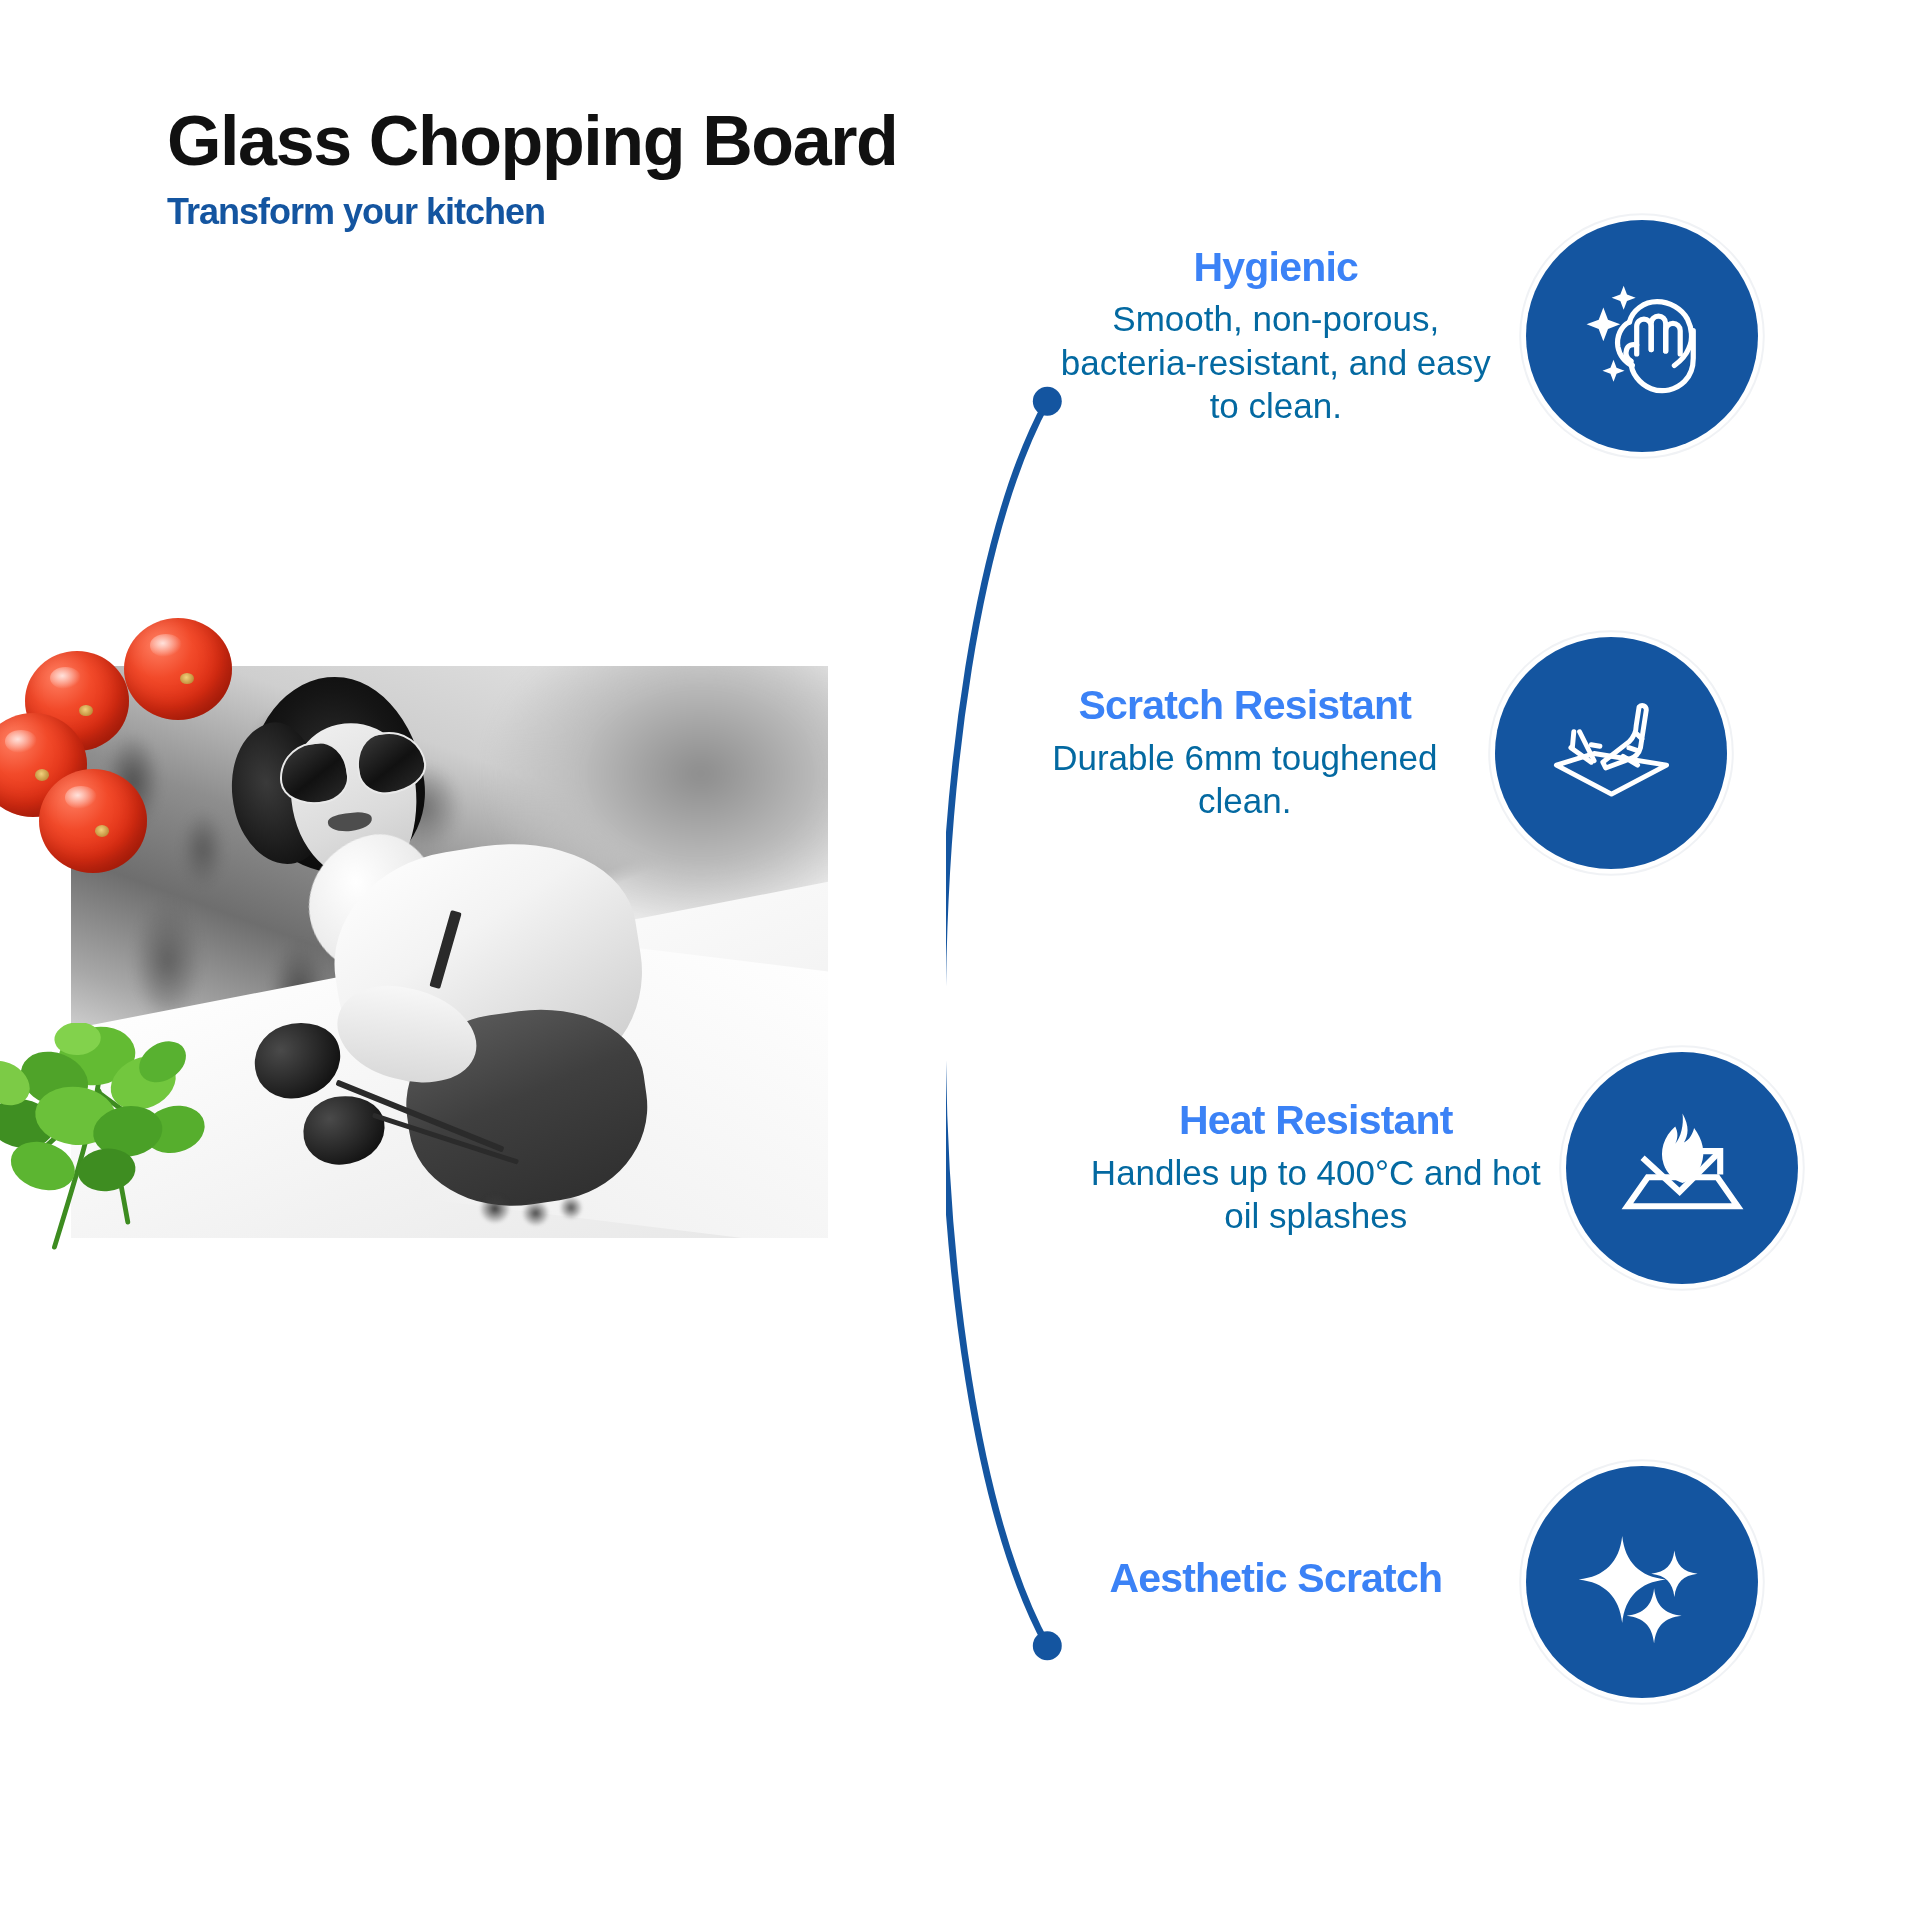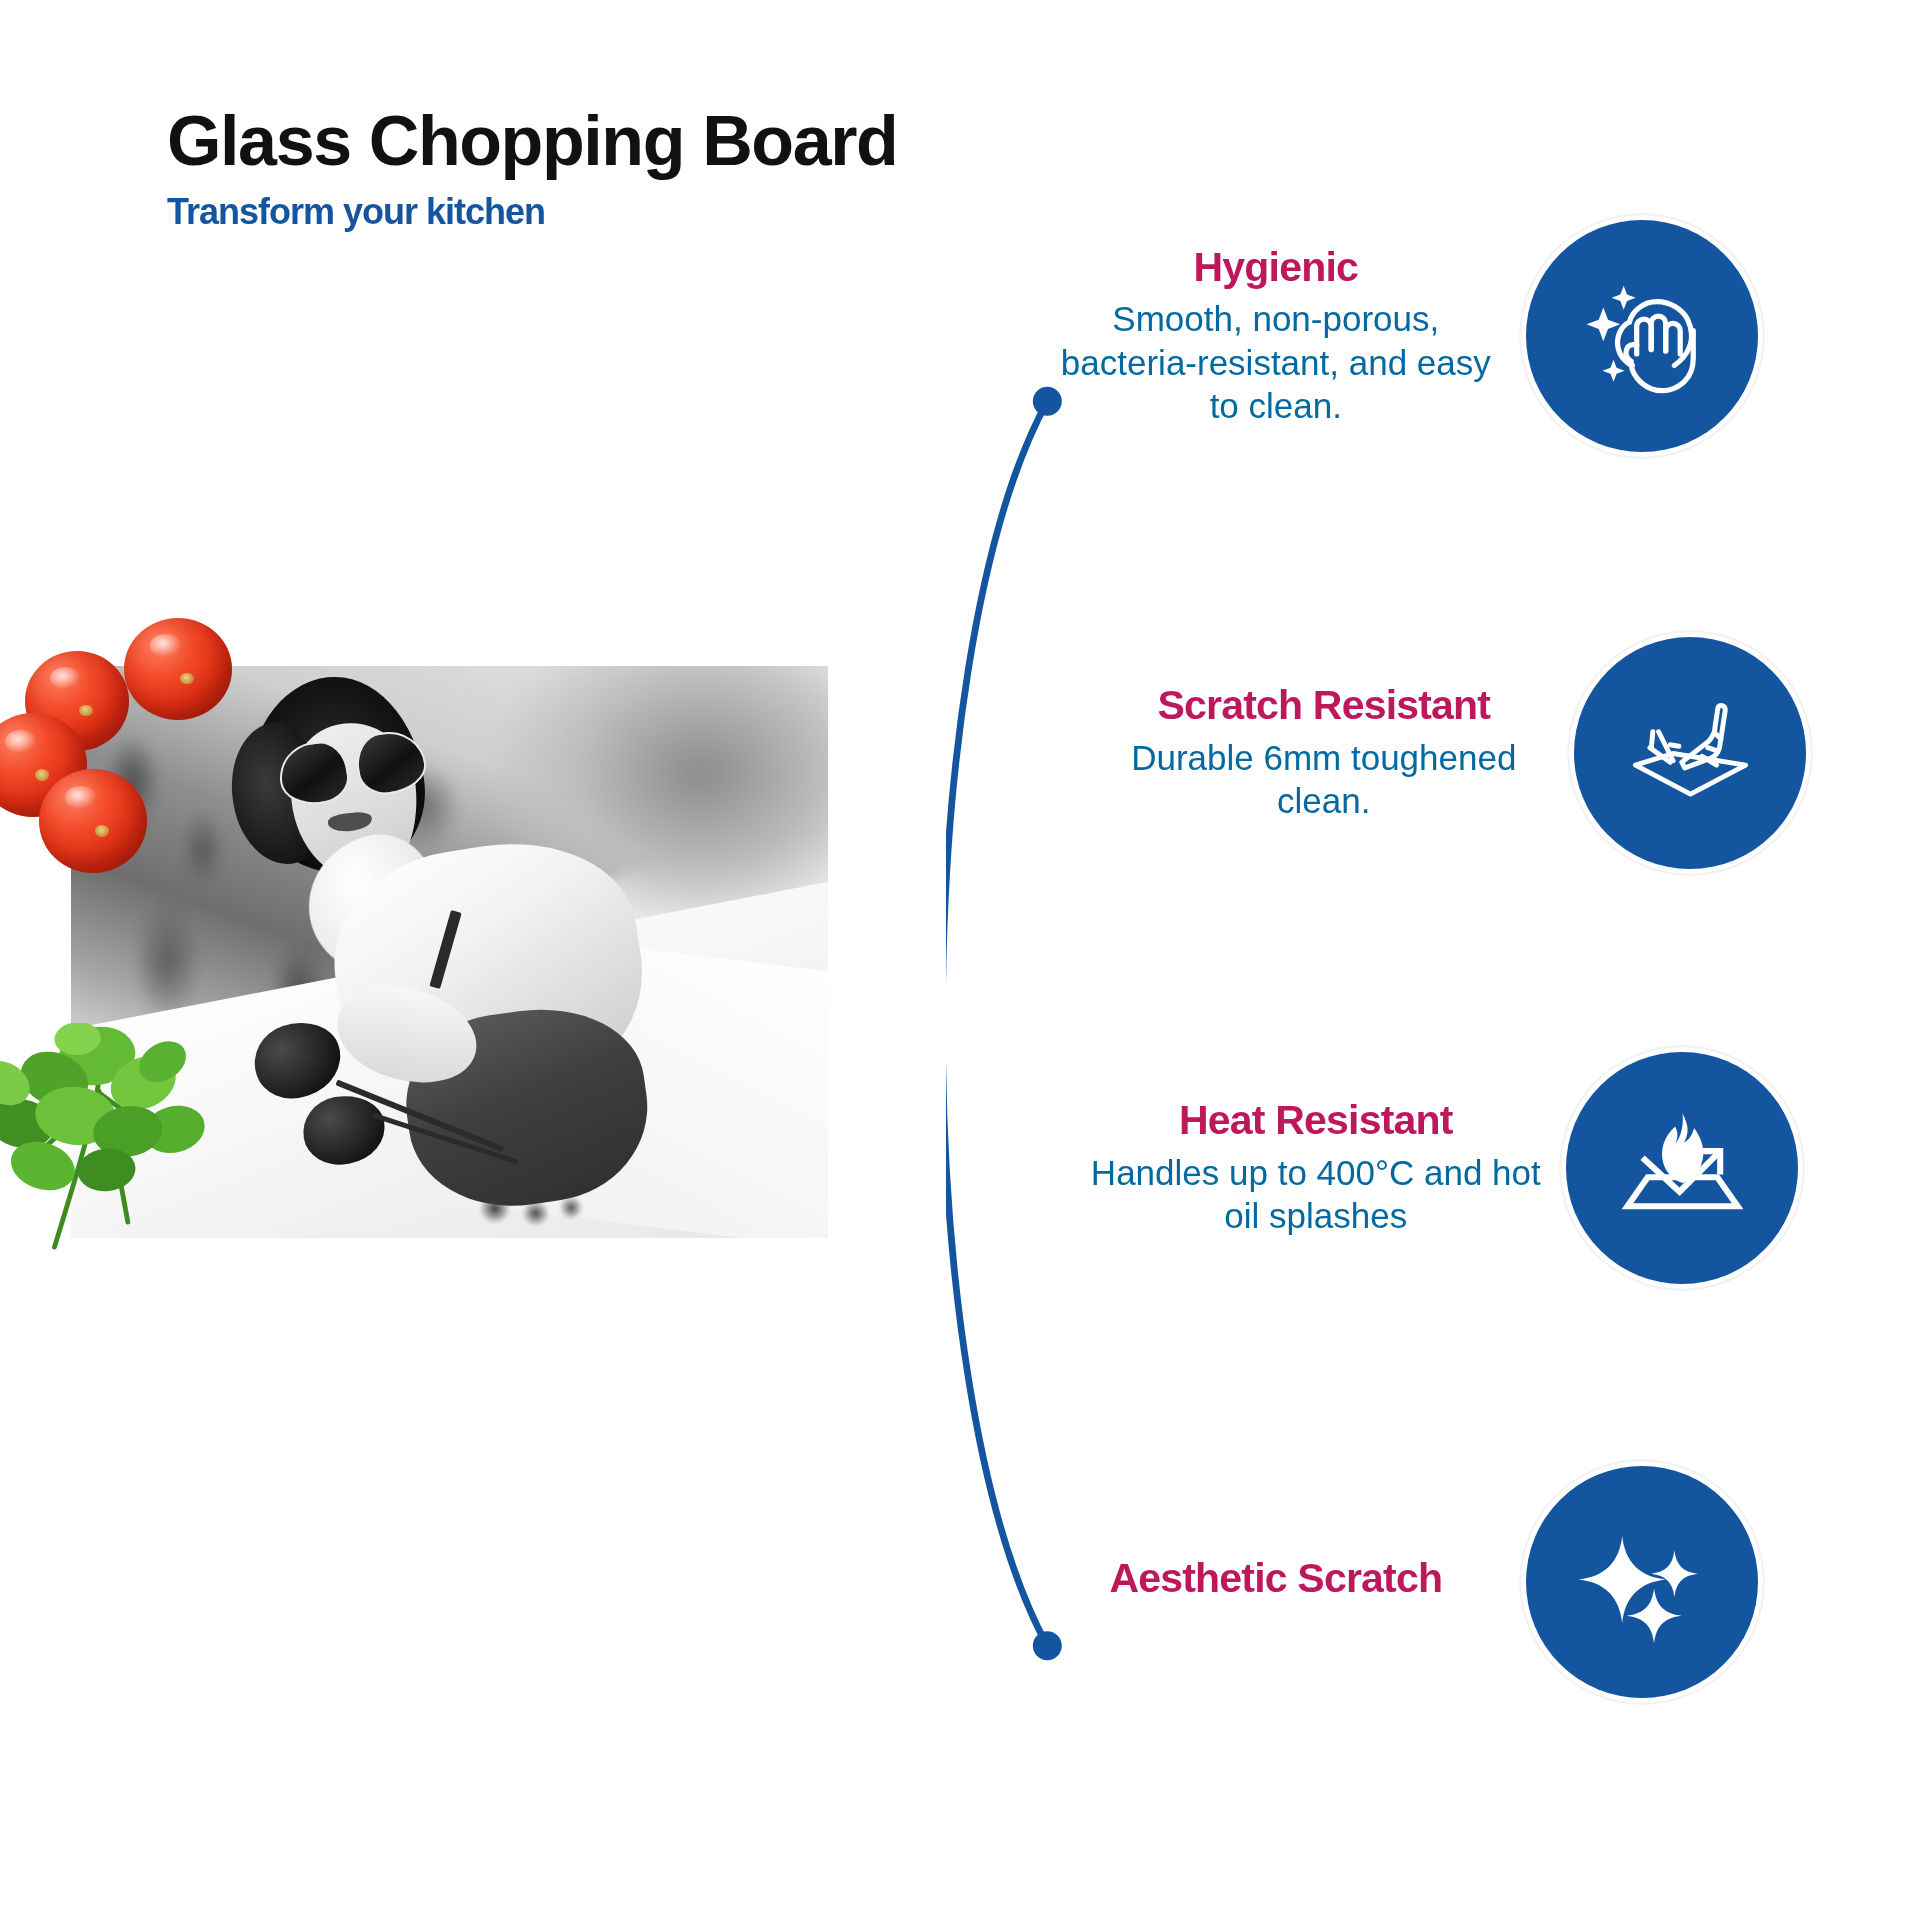--- a/index.html
+++ b/index.html
@@ -181,32 +181,32 @@
   
   .connector { position: absolute; left: 946px; top: 367px; width: 328px; height: 1313px; pointer-events: none; }
 
   
   .feature { position: absolute; display: flex; align-items: center; gap: 0; }
   .feature-text {
     width: 483px; text-align: center; padding-right: 17.4px;
     font-family: "Liberation Sans", sans-serif;
   }
   .f-title {
-    font-size: 41px; font-weight: 700; color: #be185d; letter-spacing: -0.8px;
+    font-size: 41px; font-weight: 700; color: #3b82f6; letter-spacing: -0.8px;
     line-height: 1.1; margin-bottom: 7.7px;
   }
   .f-desc { font-size: 35px; font-weight: 400; color: #0369a1; line-height: 1.24; }
   .icon-circle {
     width: 232px; height: 232px; border-radius: 50%;
     background: #1455A0; flex: none;
     display: flex; align-items: center; justify-content: center;
     box-shadow: 0 0 0 4.8px #ffffff, 0 0 0 6.8px #f0f2f5;
   }
   .f1 { left: 1043px; top: 220px; }
-  .f2 { left: 1091px; top: 637px; }
+  .f2 { left: 1012px; top: 637px; }
   .f3 { left: 1083px; top: 1052px; }
   .f4 { left: 1043px; top: 1466px; }
 </style>
 </head>
 <body>
 
 <div class="page">
 
   <div class="header">
     <div class="title">Glass Chopping Board</div>

